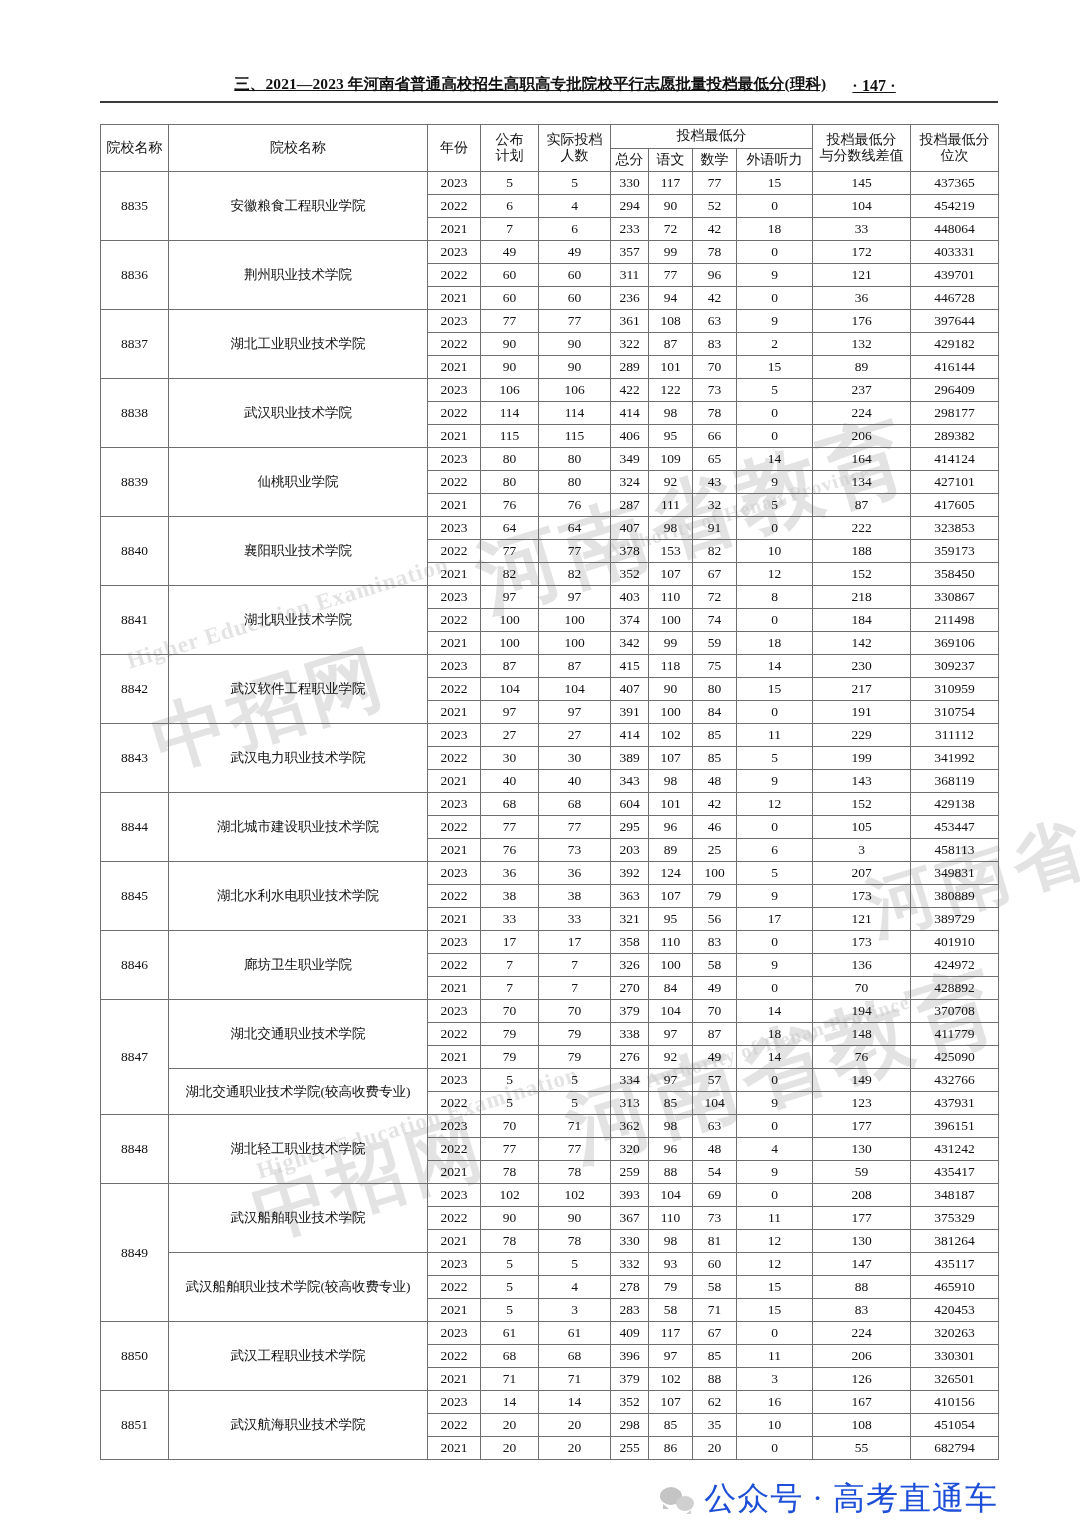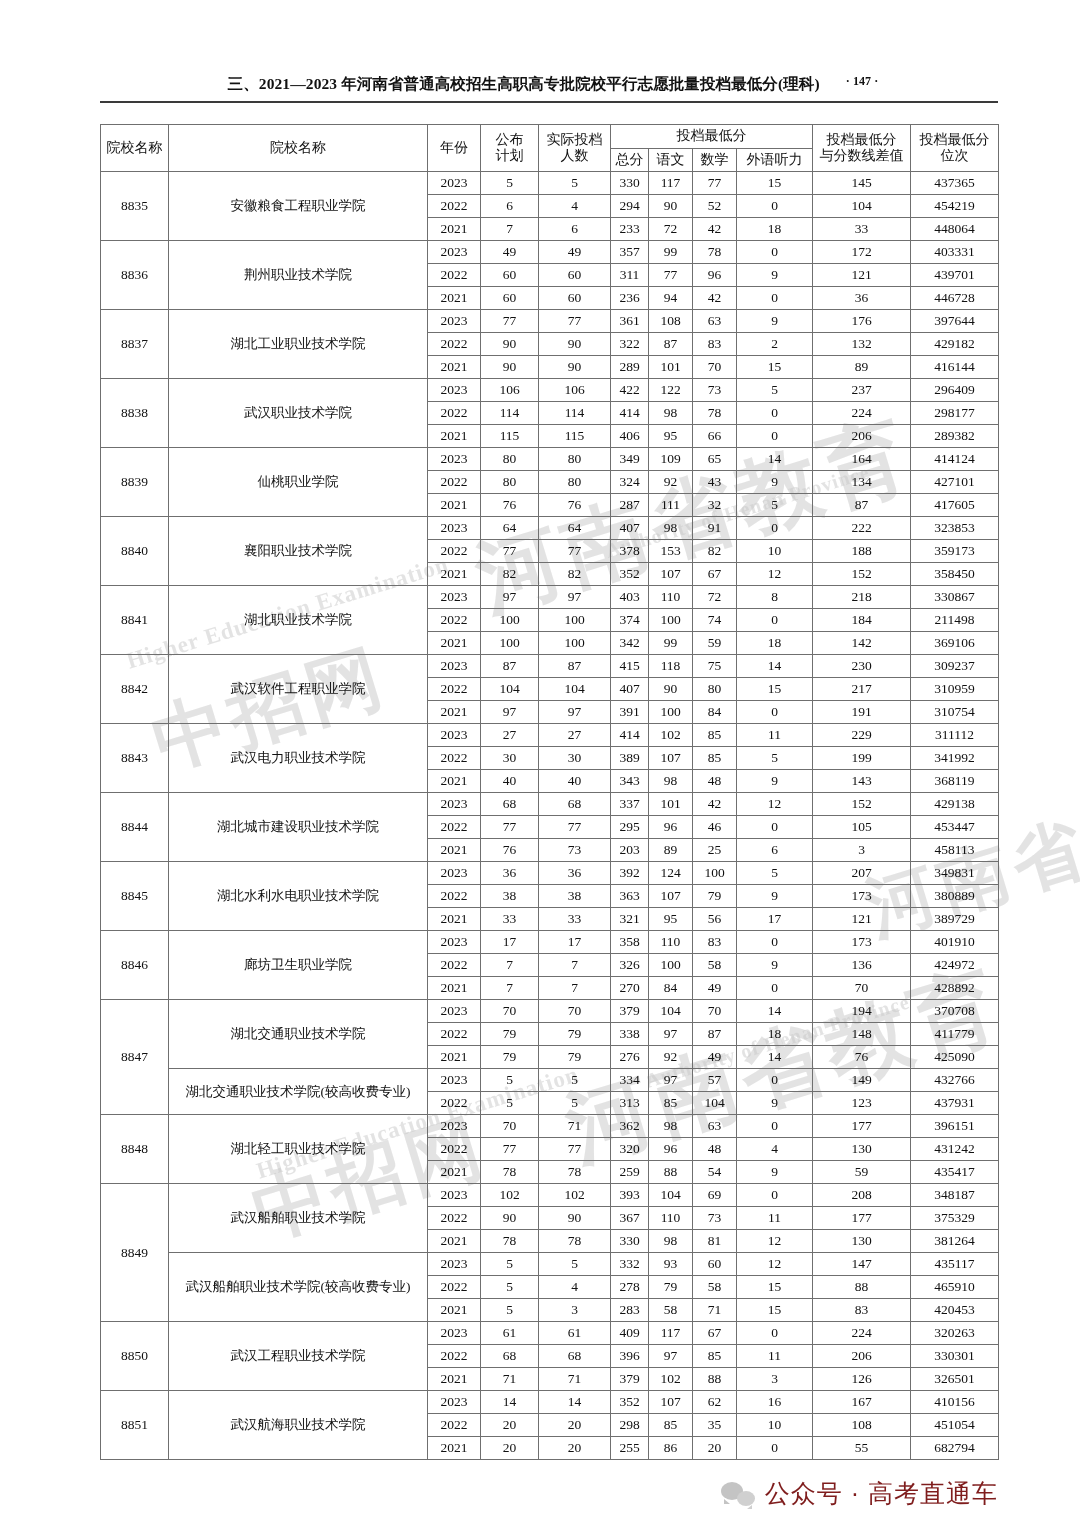--- a/index.html
+++ b/index.html
@@ -7,26 +7,26 @@
     width:1080px;height:1527px;
     background:#ffffff;
     font-family:"Liberation Serif","DejaVu Serif",serif;
     color:#111;
     position:relative;
     overflow:hidden;
   }
 
   
   .page-header{
-    position:absolute;left:104px;top:74px;width:898px;
-    display:flex;align-items:flex-start;justify-content:center;
-    font-size:15.5px;font-weight:bold;letter-spacing:.1px;white-space:nowrap;
+    position:absolute;left:116px;top:74px;width:898px;
+    display:flex;align-items:flex-end;justify-content:center;
+    font-size:15.5px;font-weight:bold;letter-spacing:.1px;white-space:nowrap;text-decoration:underline;
   }
   .page-header .ttl{font-weight:bold;}
-  .page-header .pno{margin-left:26px;font-weight:bold;font-size:12px;}
+  .page-header .pno{margin-left:26px;font-weight:bold;font-size:16px;}
   .header-rule{
     position:absolute;left:100px;top:101px;width:898px;height:2px;
     background:#3a3a3a;
   }
 
   
   .wm{
     position:absolute;pointer-events:none;
     color:#c9c9c9;opacity:.5;font-weight:bold;
     white-space:nowrap;
@@ -102,22 +102,22 @@
   }
   .wechat-ico .b2{
     position:absolute;right:0;bottom:0;width:18px;height:15px;border-radius:50%;
     background:#d0d0d0;
   }
   .wechat-ico .b2:after{
     content:"";position:absolute;right:3px;bottom:-3px;
     border-right:5px solid #d0d0d0;border-top:4px solid transparent;
     border-bottom:0;
   }
-  .brand-txt{font-size:25px;letter-spacing:1px;color:#7f1d1d;
-    font-family:Liberation Sans, sans-serif;}
+  .brand-txt{font-size:32px;letter-spacing:1px;color:#1d4ed8;
+    font-family:Liberation Serif, serif;}
 </style>
 </head>
 <body>
 
 <div class="page-header">
   <span class="ttl">三、2021—2023 年河南省普通高校招生高职高专批院校平行志愿批量投档最低分(理科)</span>
   <span class="pno">· 147 ·</span>
 </div>
 <div class="header-rule"></div>
 
@@ -491,21 +491,21 @@
           <td>9</td>
           <td>143</td>
           <td>368119</td>
         </tr>
         <tr class="grp-top">
           <td class="code" rowspan="3">8844</td>
           <td class="name" rowspan="3">湖北城市建设职业技术学院</td>
           <td class="yr">2023</td>
           <td>68</td>
           <td>68</td>
-          <td>337</td>
+          <td>604</td>
           <td>101</td>
           <td>42</td>
           <td>12</td>
           <td>152</td>
           <td>429138</td>
         </tr>
         <tr>
           <td class="yr">2022</td>
           <td>77</td>
           <td>77</td>

